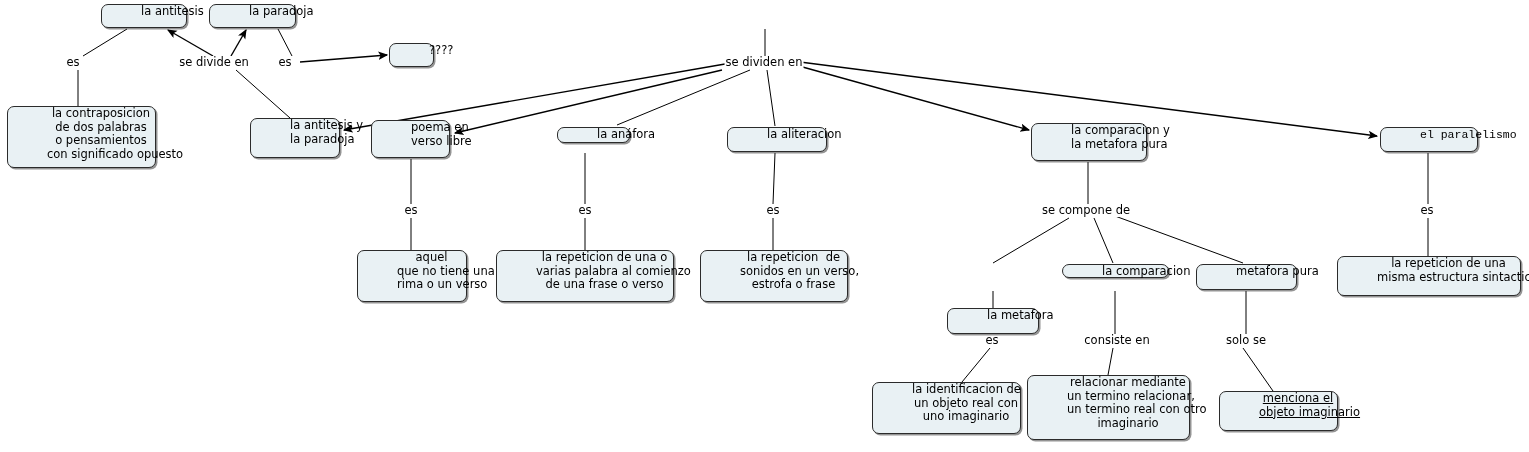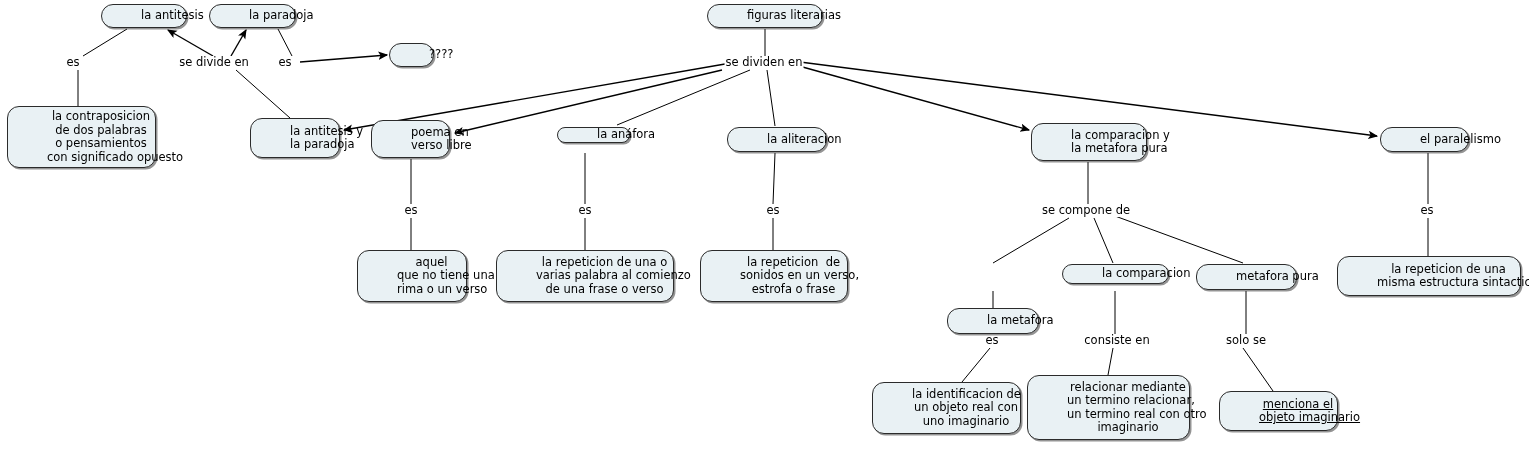--- a/index.html
+++ b/index.html
@@ -21,27 +21,26 @@
     top: 0;
     width: 1529px;
     height: 452px;
     pointer-events: none;
   }
   .node {
     position: absolute;
     box-sizing: border-box;
     background: #e9f1f4;
     border: 1px solid #2b2b2b;
-    border-radius: 12px;
+    border-radius: 7px;
     color: #000000;
     font-size: 11.5px;
     line-height: 13.5px;
     text-align: center;
     display: flex;
-    align-items: center;
     justify-content: center;
     white-space: pre;
     box-shadow: 1.5px 1.5px 0px rgba(60,60,60,0.55);
     z-index: 3;
     padding-left: 39px;
   }
   .node span { display: block; width: 100%; }
   .linklabel {
     position: absolute;
     font-size: 11.5px;
@@ -104,46 +103,45 @@
     <div class="linklabel" style="left: 411px; top: 204px; transform: translateX(-50%);">es</div>
     <div class="linklabel" style="left: 585px; top: 204px; transform: translateX(-50%);">es</div>
     <div class="linklabel" style="left: 773px; top: 204px; transform: translateX(-50%);">es</div>
     <div class="linklabel" style="left: 1086px; top: 204px; transform: translateX(-50%);">se compone de</div>
     <div class="linklabel" style="left: 1427px; top: 204px; transform: translateX(-50%);">es</div>
     <div class="linklabel" style="left: 992px; top: 334px; transform: translateX(-50%);">es</div>
     <div class="linklabel" style="left: 1117px; top: 334px; transform: translateX(-50%);">consiste en</div>
     <div class="linklabel" style="left: 1246px; top: 334px; transform: translateX(-50%);">solo se</div>
     <div class="node" style="left: 101px; top: 4px; width: 86px; height: 24px; background: rgb(233, 241, 244); border-color: rgb(43, 43, 43); color: rgb(0, 0, 0);"><span>la antitesis</span></div>
     <div class="node" style="left: 209px; top: 4px; width: 87px; height: 24px; background: rgb(233, 241, 244); border-color: rgb(43, 43, 43); color: rgb(0, 0, 0);"><span>la paradoja</span></div>
-    <div class="node" style="left: 707px; top: 4px; width: 116px; height: 24px; background: rgb(233, 241, 244); border-color: rgb(43, 43, 43); color: rgb(0, 0, 0);"><span>figuras literarias</span></div>
     <div class="node" style="left: 389px; top: 43px; width: 45px; height: 24px; background: rgb(233, 241, 244); border-color: rgb(43, 43, 43); color: rgb(0, 0, 0);"><span>????</span></div>
     <div class="node" style="left: 7px; top: 106px; width: 149px; height: 62px; background: rgb(233, 241, 244); border-color: rgb(43, 43, 43); color: rgb(0, 0, 0);"><span>la contraposicion
 de dos palabras
 o pensamientos
 con significado opuesto</span></div>
     <div class="node" style="left: 250px; top: 118px; width: 90px; height: 40px; background: rgb(233, 241, 244); border-color: rgb(43, 43, 43); color: rgb(0, 0, 0);"><span>la antitesis y
 la paradoja</span></div>
     <div class="node" style="left: 371px; top: 120px; width: 79px; height: 38px; background: rgb(233, 241, 244); border-color: rgb(43, 43, 43); color: rgb(0, 0, 0);"><span>poema en
 verso libre</span></div>
     <div class="node" style="left: 549px; top: 127px; width: 73px; height: 16px; background: rgb(233, 241, 244); border-color: rgb(43, 43, 43); color: rgb(0, 0, 0); margin-left: 8px;"><span>la anáfora</span></div>
     <div class="node" style="left: 727px; top: 127px; width: 100px; height: 25px; background: rgb(233, 241, 244); border-color: rgb(43, 43, 43); color: rgb(0, 0, 0);"><span>la aliteracion</span></div>
     <div class="node" style="left: 1031px; top: 123px; width: 116px; height: 38px; background: rgb(233, 241, 244); border-color: rgb(43, 43, 43); color: rgb(0, 0, 0);"><span>la comparacion y
 la metafora pura</span></div>
-    <div class="node" style="left: 1380px; top: 127px; width: 89px; height: 25px; background: rgb(233, 241, 244); border-color: rgb(43, 43, 43); color: rgb(0, 0, 0);"><span>el paralelismo</span></div>
+    <div class="node" style="left: 1380px; top: 127px; width: 98px; height: 25px; background: rgb(233, 241, 244); border-color: rgb(43, 43, 43); color: rgb(0, 0, 0); font-family: Liberation Mono, monospace;"><span>el paralelismo</span></div>
     <div class="node" style="left: 357px; top: 250px; width: 110px; height: 52px; background: rgb(233, 241, 244); border-color: rgb(43, 43, 43); color: rgb(0, 0, 0);"><span>aquel
 que no tiene una
 rima o un verso</span></div>
     <div class="node" style="left: 496px; top: 250px; width: 178px; height: 52px; background: rgb(233, 241, 244); border-color: rgb(43, 43, 43); color: rgb(0, 0, 0);"><span>la repeticion de una o
 varias palabra al comienzo
 de una frase o verso</span></div>
     <div class="node" style="left: 700px; top: 250px; width: 148px; height: 52px; background: rgb(233, 241, 244); border-color: rgb(43, 43, 43); color: rgb(0, 0, 0);"><span>la repeticion  de
 sonidos en un verso,
 estrofa o frase</span></div>
     <div class="node" style="left: 947px; top: 264px; width: 92px; height: 26px; background: rgb(233, 241, 244); border-color: rgb(43, 43, 43); color: rgb(0, 0, 0); margin-top: 44px;"><span>la metafora</span></div>
-    <div class="node" style="left: 1062px; top: 264px; width: 107px; height: 20px; background: rgb(233, 241, 244); border-color: rgb(43, 43, 43); color: rgb(0, 0, 0);"><span>la comparacion</span></div>
+    <div class="node" style="left: 1062px; top: 264px; width: 107px; height: 14px; background: rgb(233, 241, 244); border-color: rgb(43, 43, 43); color: rgb(0, 0, 0);"><span>la comparacion</span></div>
     <div class="node" style="left: 1196px; top: 264px; width: 101px; height: 26px; background: rgb(233, 241, 244); border-color: rgb(43, 43, 43); color: rgb(0, 0, 0);"><span>metafora pura</span></div>
     <div class="node" style="left: 1337px; top: 256px; width: 184px; height: 40px; background: rgb(233, 241, 244); border-color: rgb(43, 43, 43); color: rgb(0, 0, 0);"><span>la repeticion de una
 misma estructura sintactica</span></div>
     <div class="node" style="left: 872px; top: 382px; width: 149px; height: 52px; background: rgb(233, 241, 244); border-color: rgb(43, 43, 43); color: rgb(0, 0, 0);"><span>la identificacion de
 un objeto real con
 uno imaginario</span></div>
     <div class="node" style="left: 1027px; top: 375px; width: 163px; height: 65px; background: rgb(233, 241, 244); border-color: rgb(43, 43, 43); color: rgb(0, 0, 0);"><span>relacionar mediante
 un termino relacionar,
 un termino real con otro
 imaginario</span></div>

